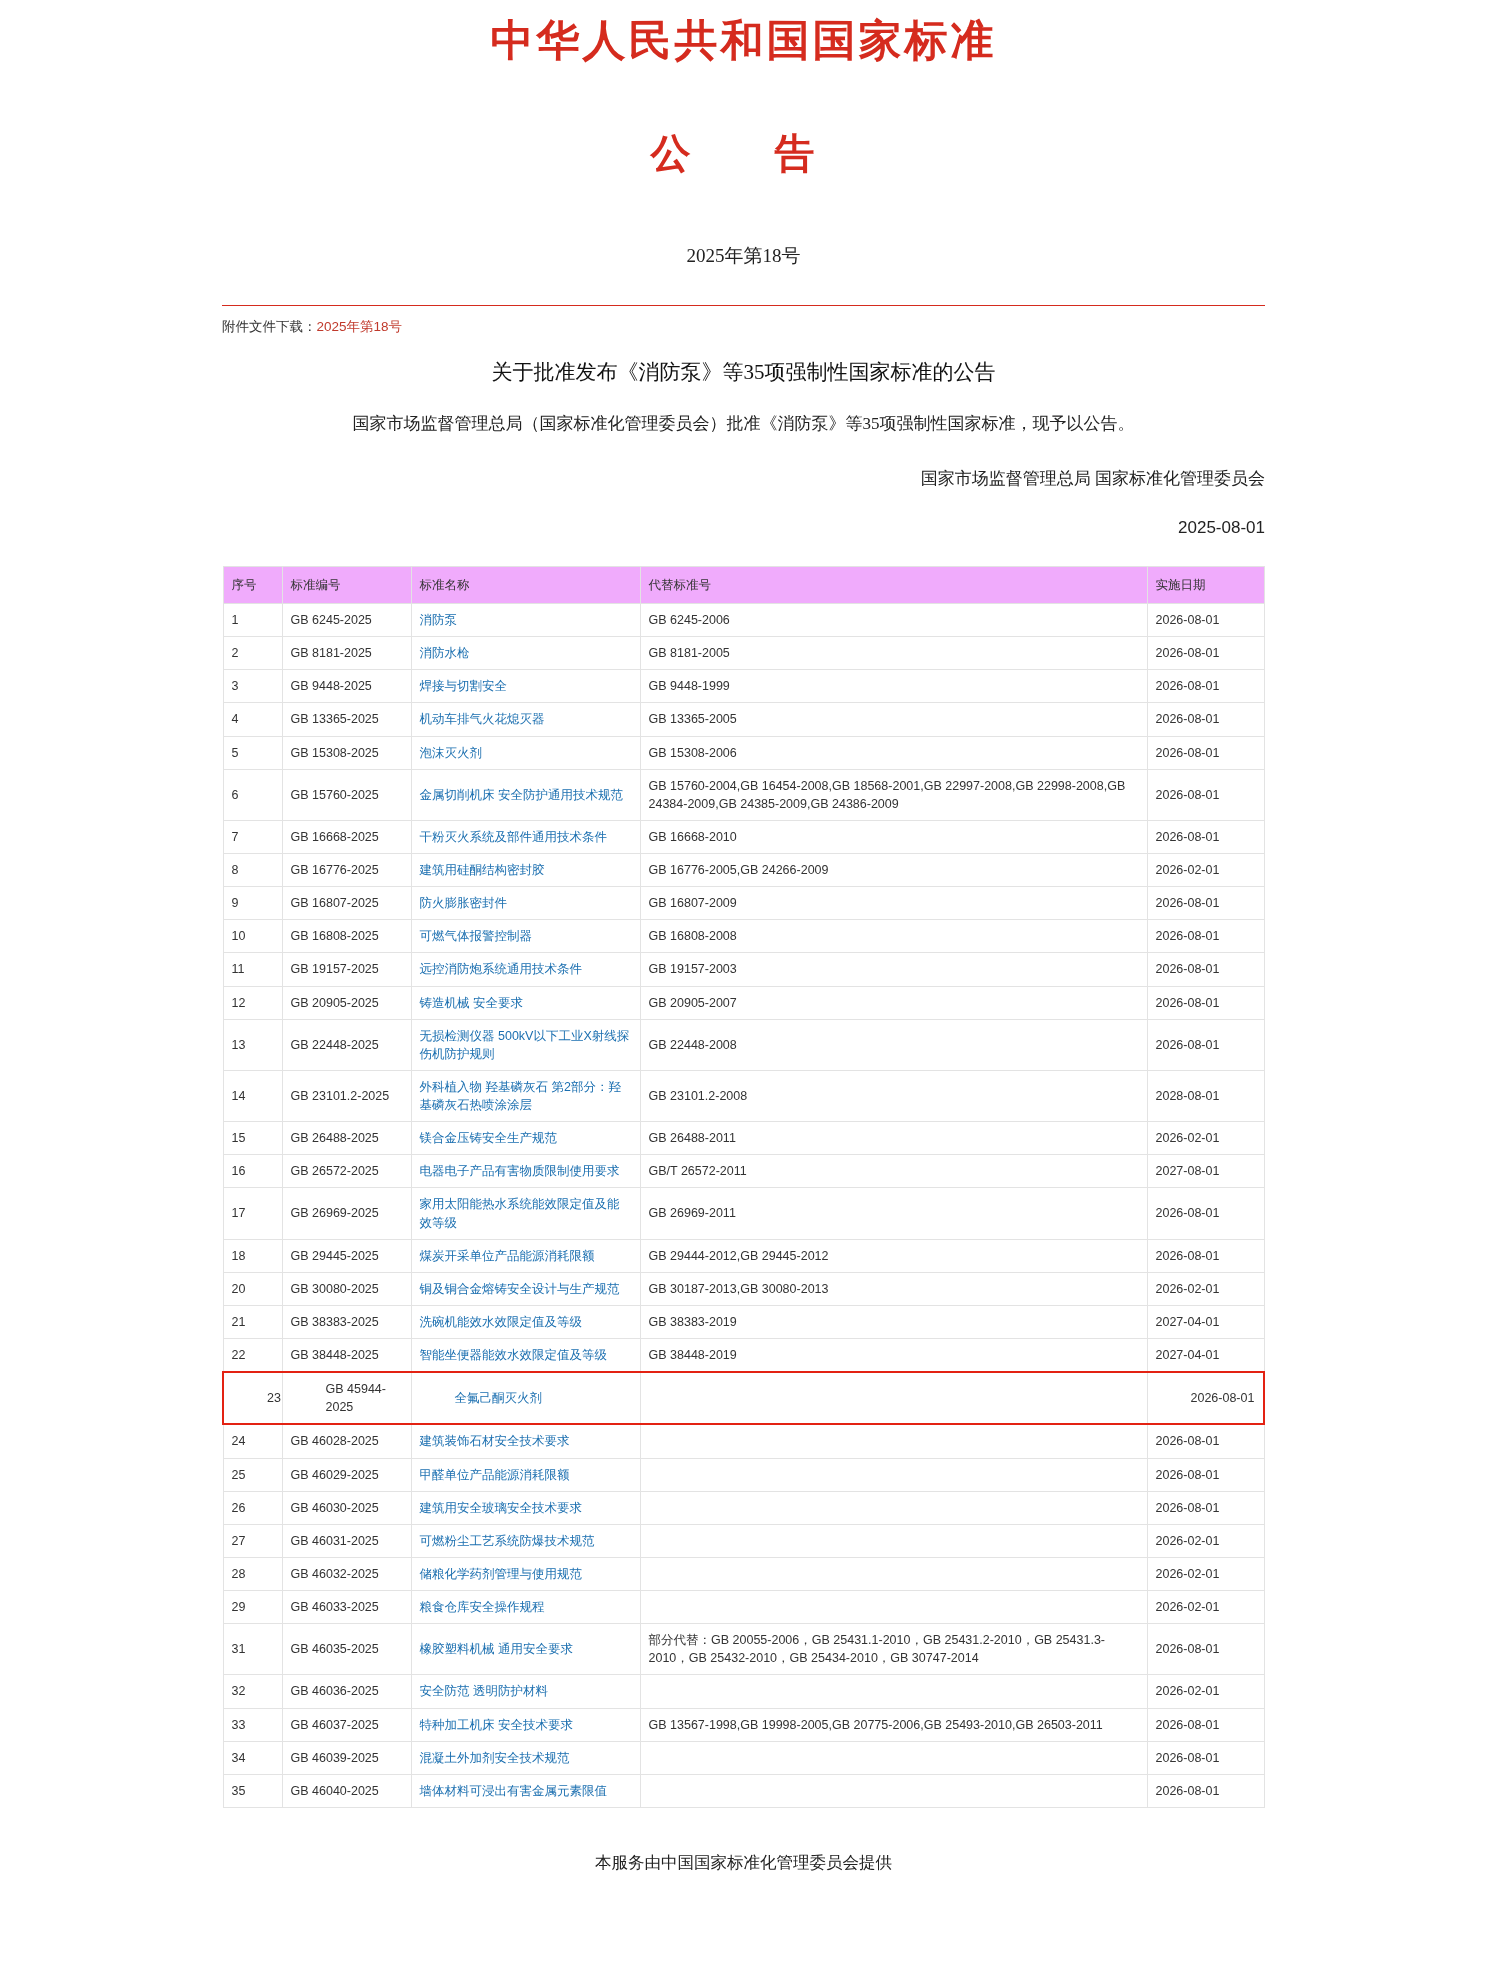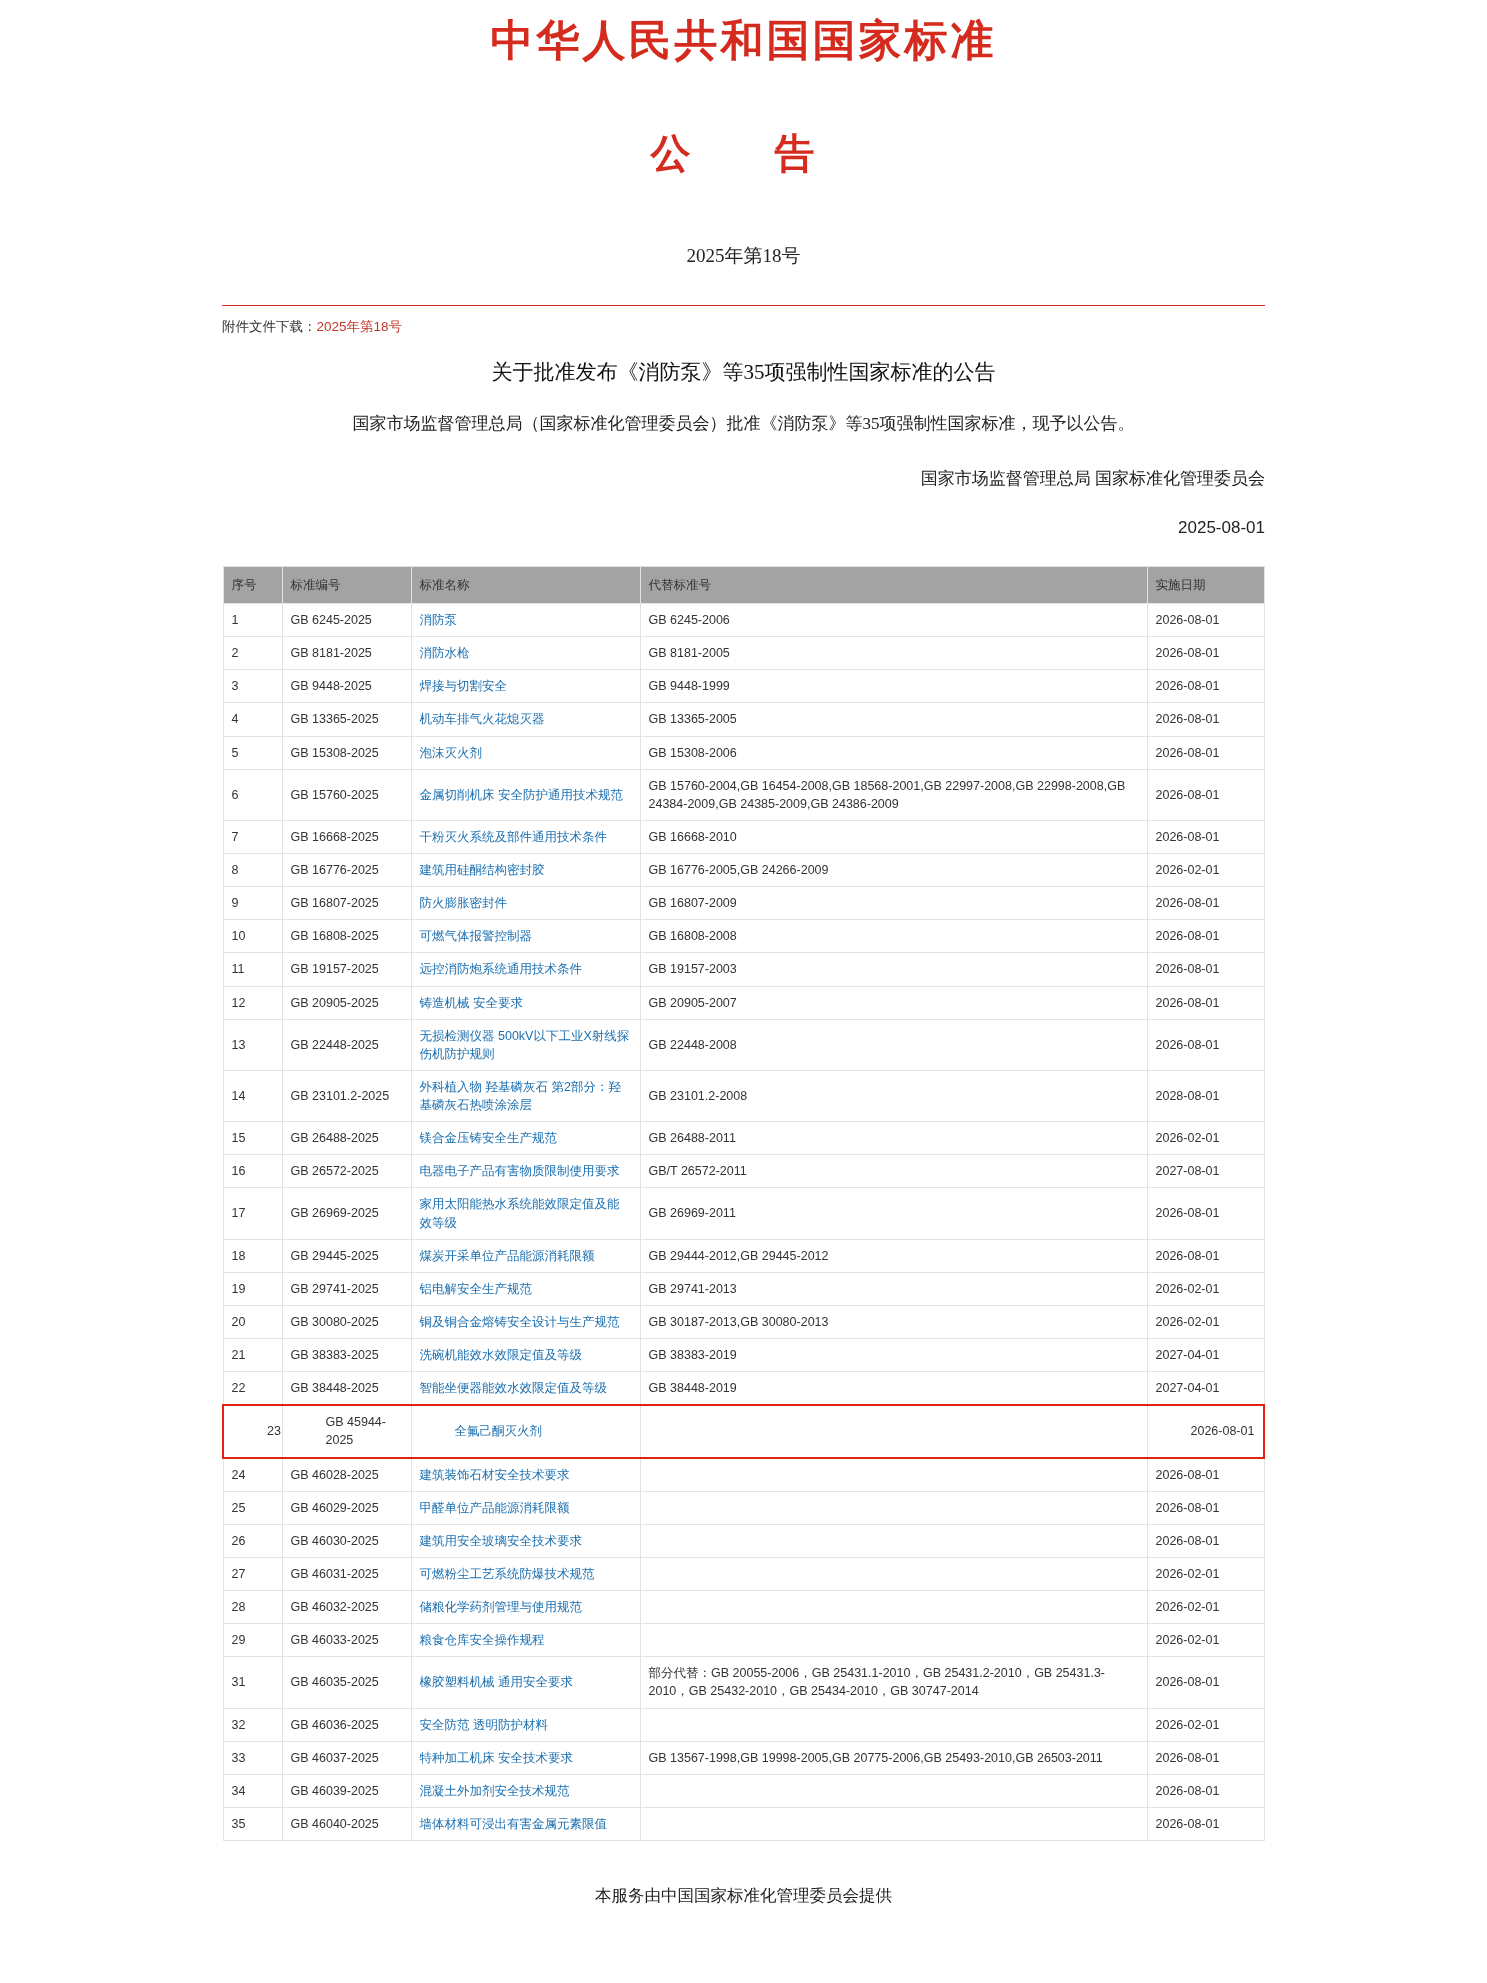--- a/index.html
+++ b/index.html
@@ -93,21 +93,21 @@
     table-layout: fixed;
     font-size: 12.5px;
   }
   table.std th, table.std td {
     border: 1px solid #e3e3e3;
     padding: 7px 8px;
     vertical-align: middle;
     line-height: 1.45;
   }
   table.std thead th {
-    background: #a3a3a3;
+    background: #f0abfc;
     font-weight: normal;
     color: #333;
     text-align: left;
     height: 22px;
   }
   table.std tbody td {
     color: #333;
     background: #ffffff;
   }
   .col-idx { width: 42px; text-align: left; }
@@ -283,27 +283,20 @@
           <td class="col-date">2026-08-01</td>
         </tr>
         <tr>
           <td class="col-idx">18</td>
           <td class="col-code">GB 29445-2025</td>
           <td class="col-name">煤炭开采单位产品能源消耗限额</td>
           <td class="col-replace">GB 29444-2012,GB 29445-2012</td>
           <td class="col-date">2026-08-01</td>
         </tr>
         <tr>
-          <td class="col-idx">19</td>
-          <td class="col-code">GB 29741-2025</td>
-          <td class="col-name">铝电解安全生产规范</td>
-          <td class="col-replace">GB 29741-2013</td>
-          <td class="col-date">2026-02-01</td>
-        </tr>
-        <tr>
           <td class="col-idx">20</td>
           <td class="col-code">GB 30080-2025</td>
           <td class="col-name">铜及铜合金熔铸安全设计与生产规范</td>
           <td class="col-replace">GB 30187-2013,GB 30080-2013</td>
           <td class="col-date">2026-02-01</td>
         </tr>
         <tr>
           <td class="col-idx">21</td>
           <td class="col-code">GB 38383-2025</td>
           <td class="col-name">洗碗机能效水效限定值及等级</td>

